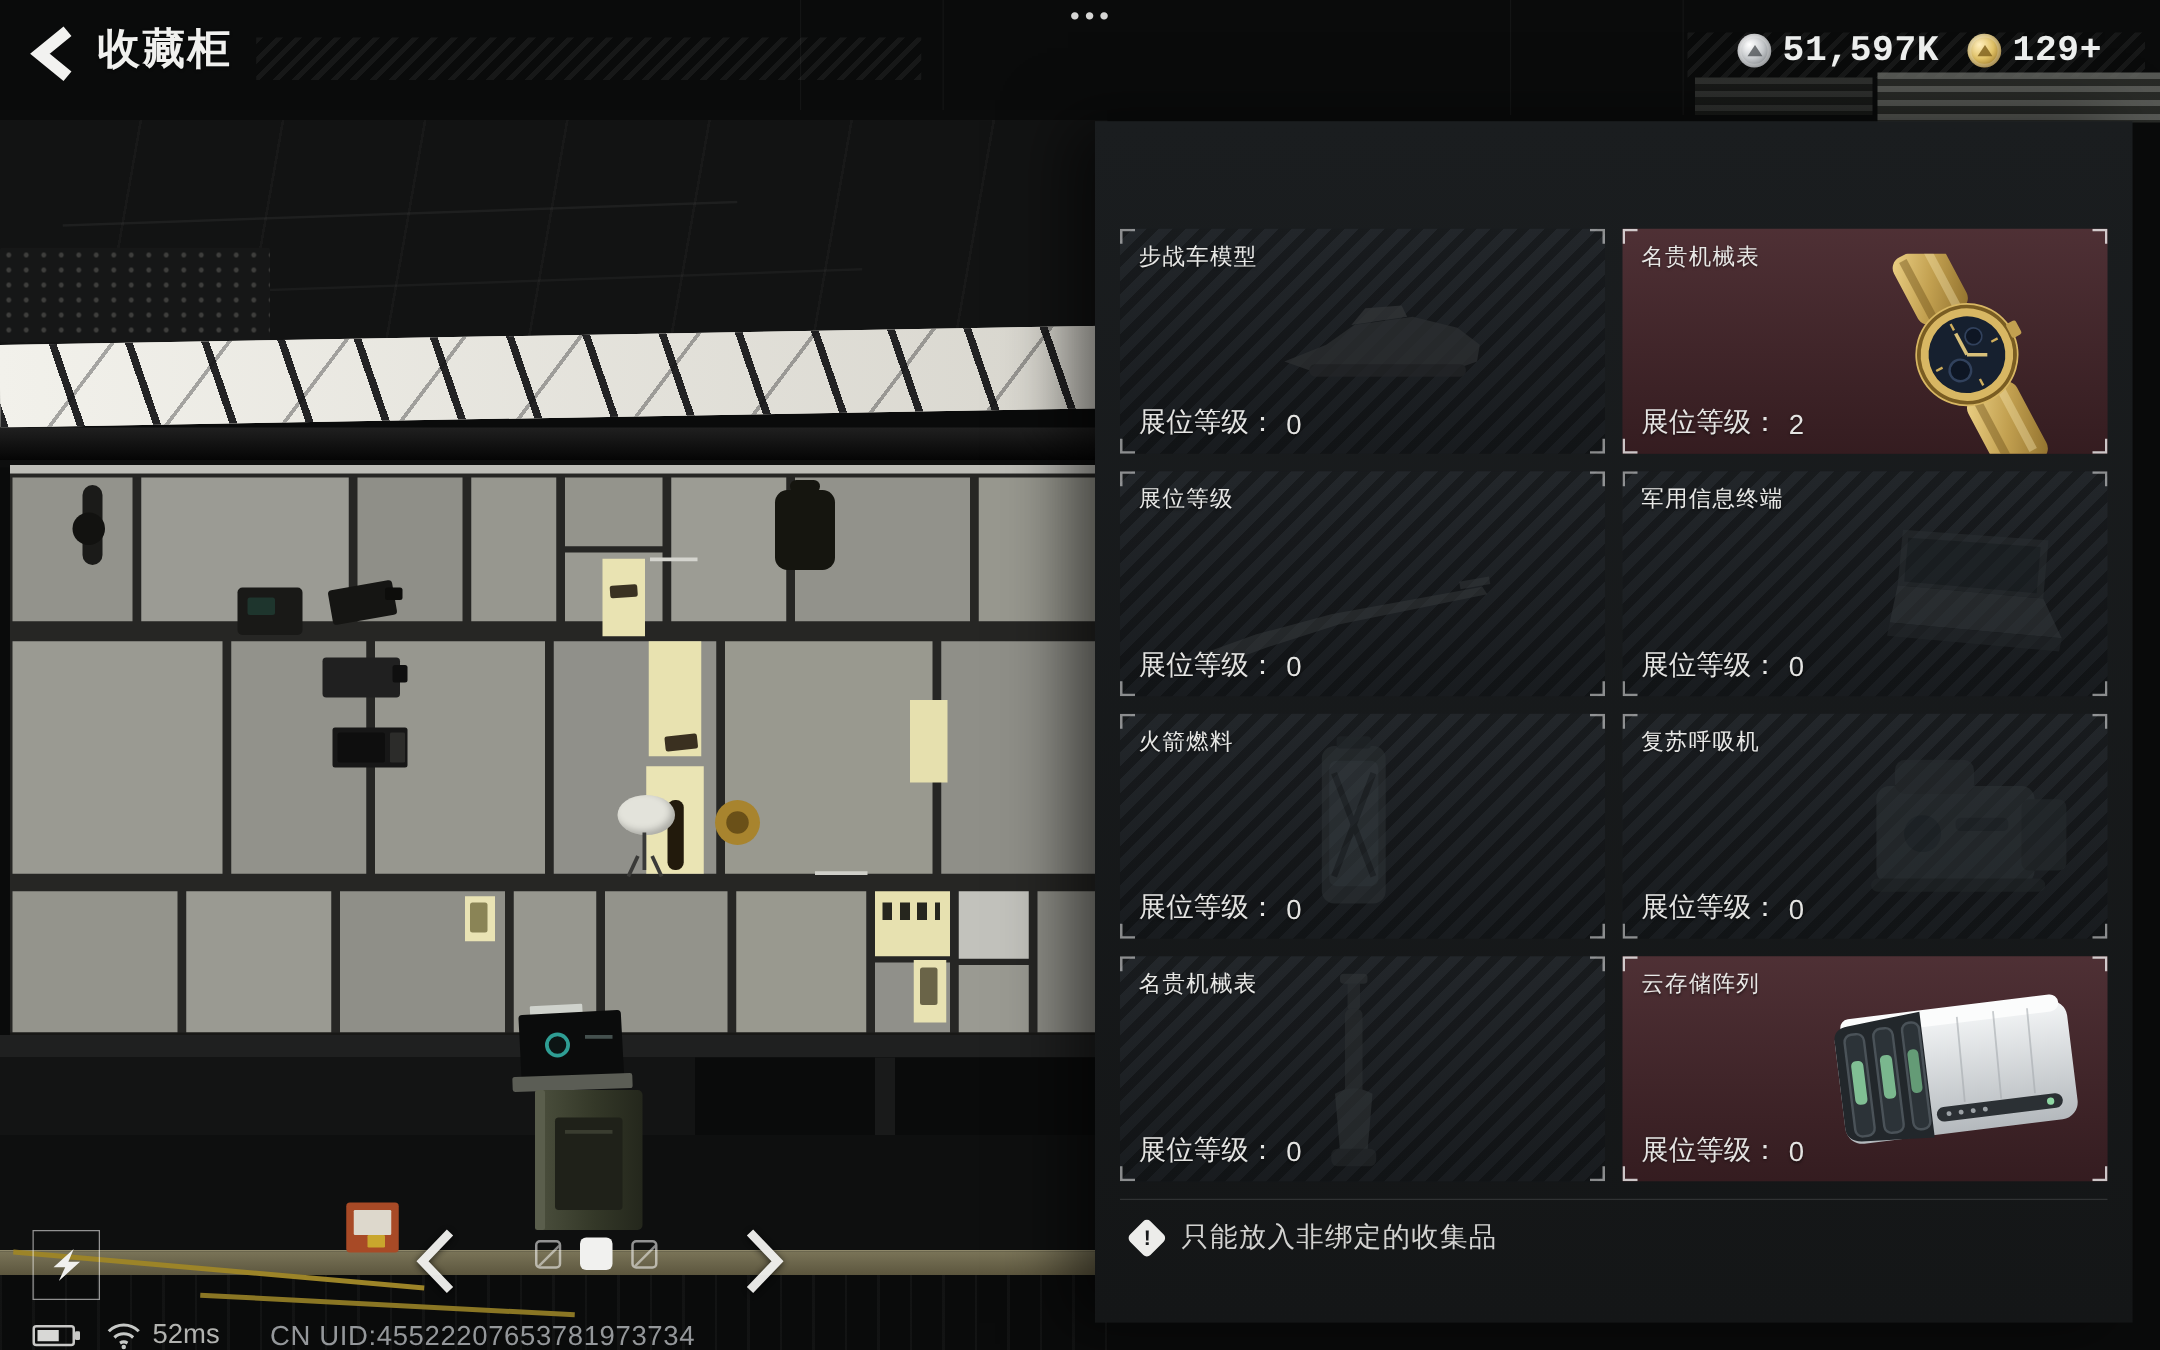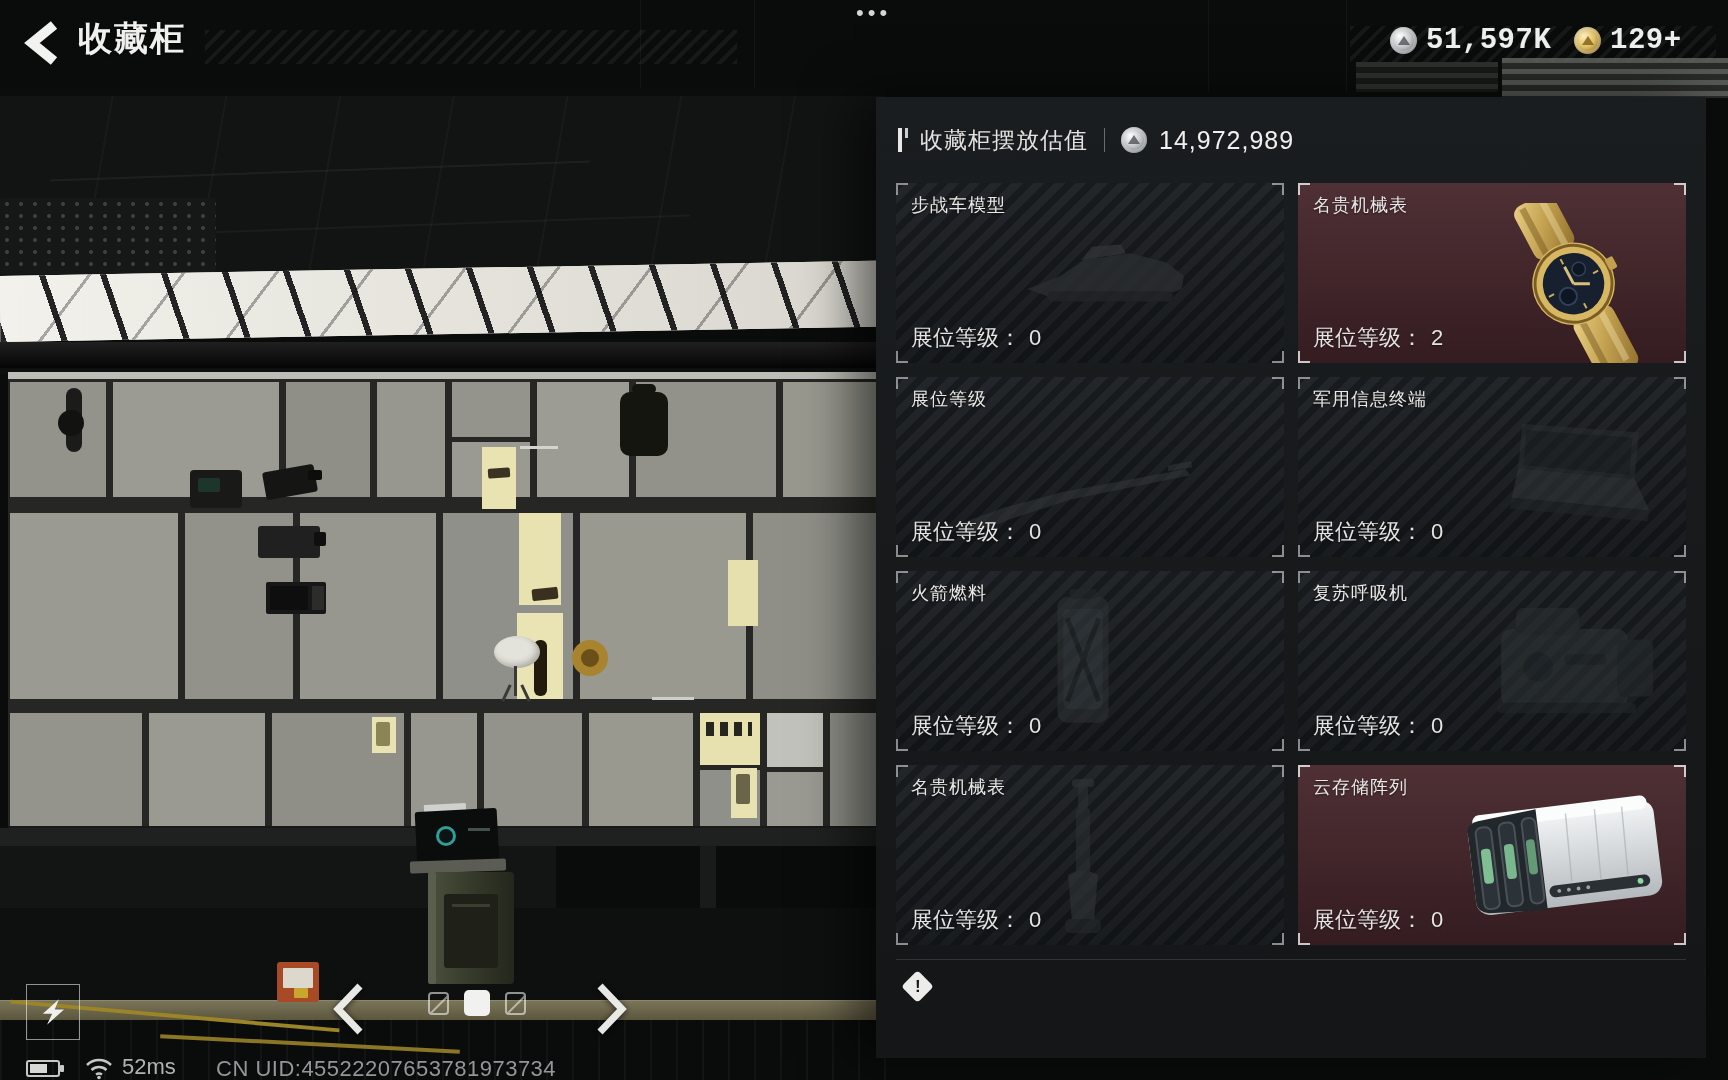--- a/index.html
+++ b/index.html
@@ -62,21 +62,21 @@
   .grid{position:absolute;left:20px;top:86px;width:790px;display:grid;
         grid-template-columns:388px 388px;grid-auto-rows:180px;gap:14px;}
   .card{position:relative;background-color:#1e2226;
         background-image:repeating-linear-gradient(135deg,rgba(0,0,0,.30) 0 7px,rgba(0,0,0,0) 7px 15px),
                          linear-gradient(180deg,rgba(255,255,255,.02),rgba(0,0,0,.18));
         overflow:hidden;cursor:pointer;}
   .card.hl{background-color:#45252a;
            background-image:linear-gradient(180deg,rgba(255,255,255,.05),rgba(0,0,0,.24));}
   .ctitle{position:absolute;left:15px;top:10px;font-size:18px;color:#e8e8e6;letter-spacing:1px;z-index:2;
           text-shadow:0 1px 2px rgba(0,0,0,.5);}
-  .clevel{position:absolute;left:15px;bottom:10px;font-size:22px;color:#e4e4e2;z-index:2;display:flex;align-items:center;
+  .clevel{position:absolute;left:15px;bottom:10px;font-size:22px;color:#e4e4e2;z-index:2;display:flex;align-items:flex-end;
           text-shadow:0 1px 2px rgba(0,0,0,.5);}
   .clevel .lvv{margin-left:8px;}
   .item{position:absolute;z-index:1;pointer-events:none;}
   .item svg{display:block;width:100%;height:auto;}
   .c{position:absolute;width:12px;height:12px;border:2px solid rgba(255,255,255,.5);z-index:3;}
   .card.hl .c{border-color:rgba(255,255,255,.75);}
   .c.tl{left:0;top:0;border-right:none;border-bottom:none;}
   .c.tr{right:0;top:0;border-left:none;border-bottom:none;}
   .c.bl{left:0;bottom:0;border-right:none;border-top:none;}
   .c.br{right:0;bottom:0;border-left:none;border-top:none;}
@@ -226,30 +226,20 @@
   <div class="cur" style="left:1390px" data-interactable="true">
     <span class="coin silver" data-interactable="false"></span>
     <span class="cur-val" data-interactable="false">51,597K</span>
   </div>
   <div class="cur" style="left:1574px" data-interactable="true">
     <span class="coin gold" data-interactable="false"></span>
     <span class="cur-val" data-interactable="false">129+</span>
   </div>
 
   <div class="panel" data-interactable="false">
-    <div class="p-head" data-interactable="false">
-      <span class="acc" data-interactable="false">
-          <i></i>
-          <i></i>
-        </span>
-      <span class="p-label" data-interactable="false">收藏柜摆放估值</span>
-      <span class="vdiv" data-interactable="false"></span>
-      <span class="coin silver" data-interactable="false"></span>
-      <span class="p-value" data-interactable="false">14,972,989</span>
-    </div>
     <div class="grid" id="cards" data-interactable="false">
         <div class="card" data-interactable="true">
           <span class="item" data-interactable="false" style="left: 118px; top: 48px; width: 190px; opacity: 0.75;">
             <svg viewBox="0 0 170 80">
               <g fill="#2c2f31">
                 <polygon points="12,52 42,40 62,26 104,20 136,28 152,40 150,52 128,60 40,62"></polygon>
                 <polygon points="60,26 100,20 96,12 70,14" fill="#323537"></polygon>
               </g>
               <rect x="30" y="54" width="112" height="9" rx="4" fill="#232527"></rect>
             </svg>
@@ -448,20 +438,21 @@
           <span class="c tr" data-interactable="false"></span>
           <span class="c bl" data-interactable="false"></span>
           <span class="c br" data-interactable="false"></span>
         </div>
       </div>
     <div class="pdiv" data-interactable="false"></div>
     <div class="warn" data-interactable="false">
       <span class="wicon" data-interactable="false">
           <b>!</b>
         </span>
+      <span class="wtext" data-interactable="false">只能放入非绑定的收集品</span>
     </div>
   </div>
 
   <div class="hud" data-interactable="false">
     <div class="swap" data-interactable="true">
       <svg viewBox="0 0 40 40" width="34" height="36" data-interactable="false">
         <path d="M8 22 L27 5 L22 17 L33 17 L13 35 L19 22 Z" fill="#f0f0ee"></path>
       </svg>
     </div>
     <svg class="chev left" viewBox="0 0 38 54" data-interactable="true">

